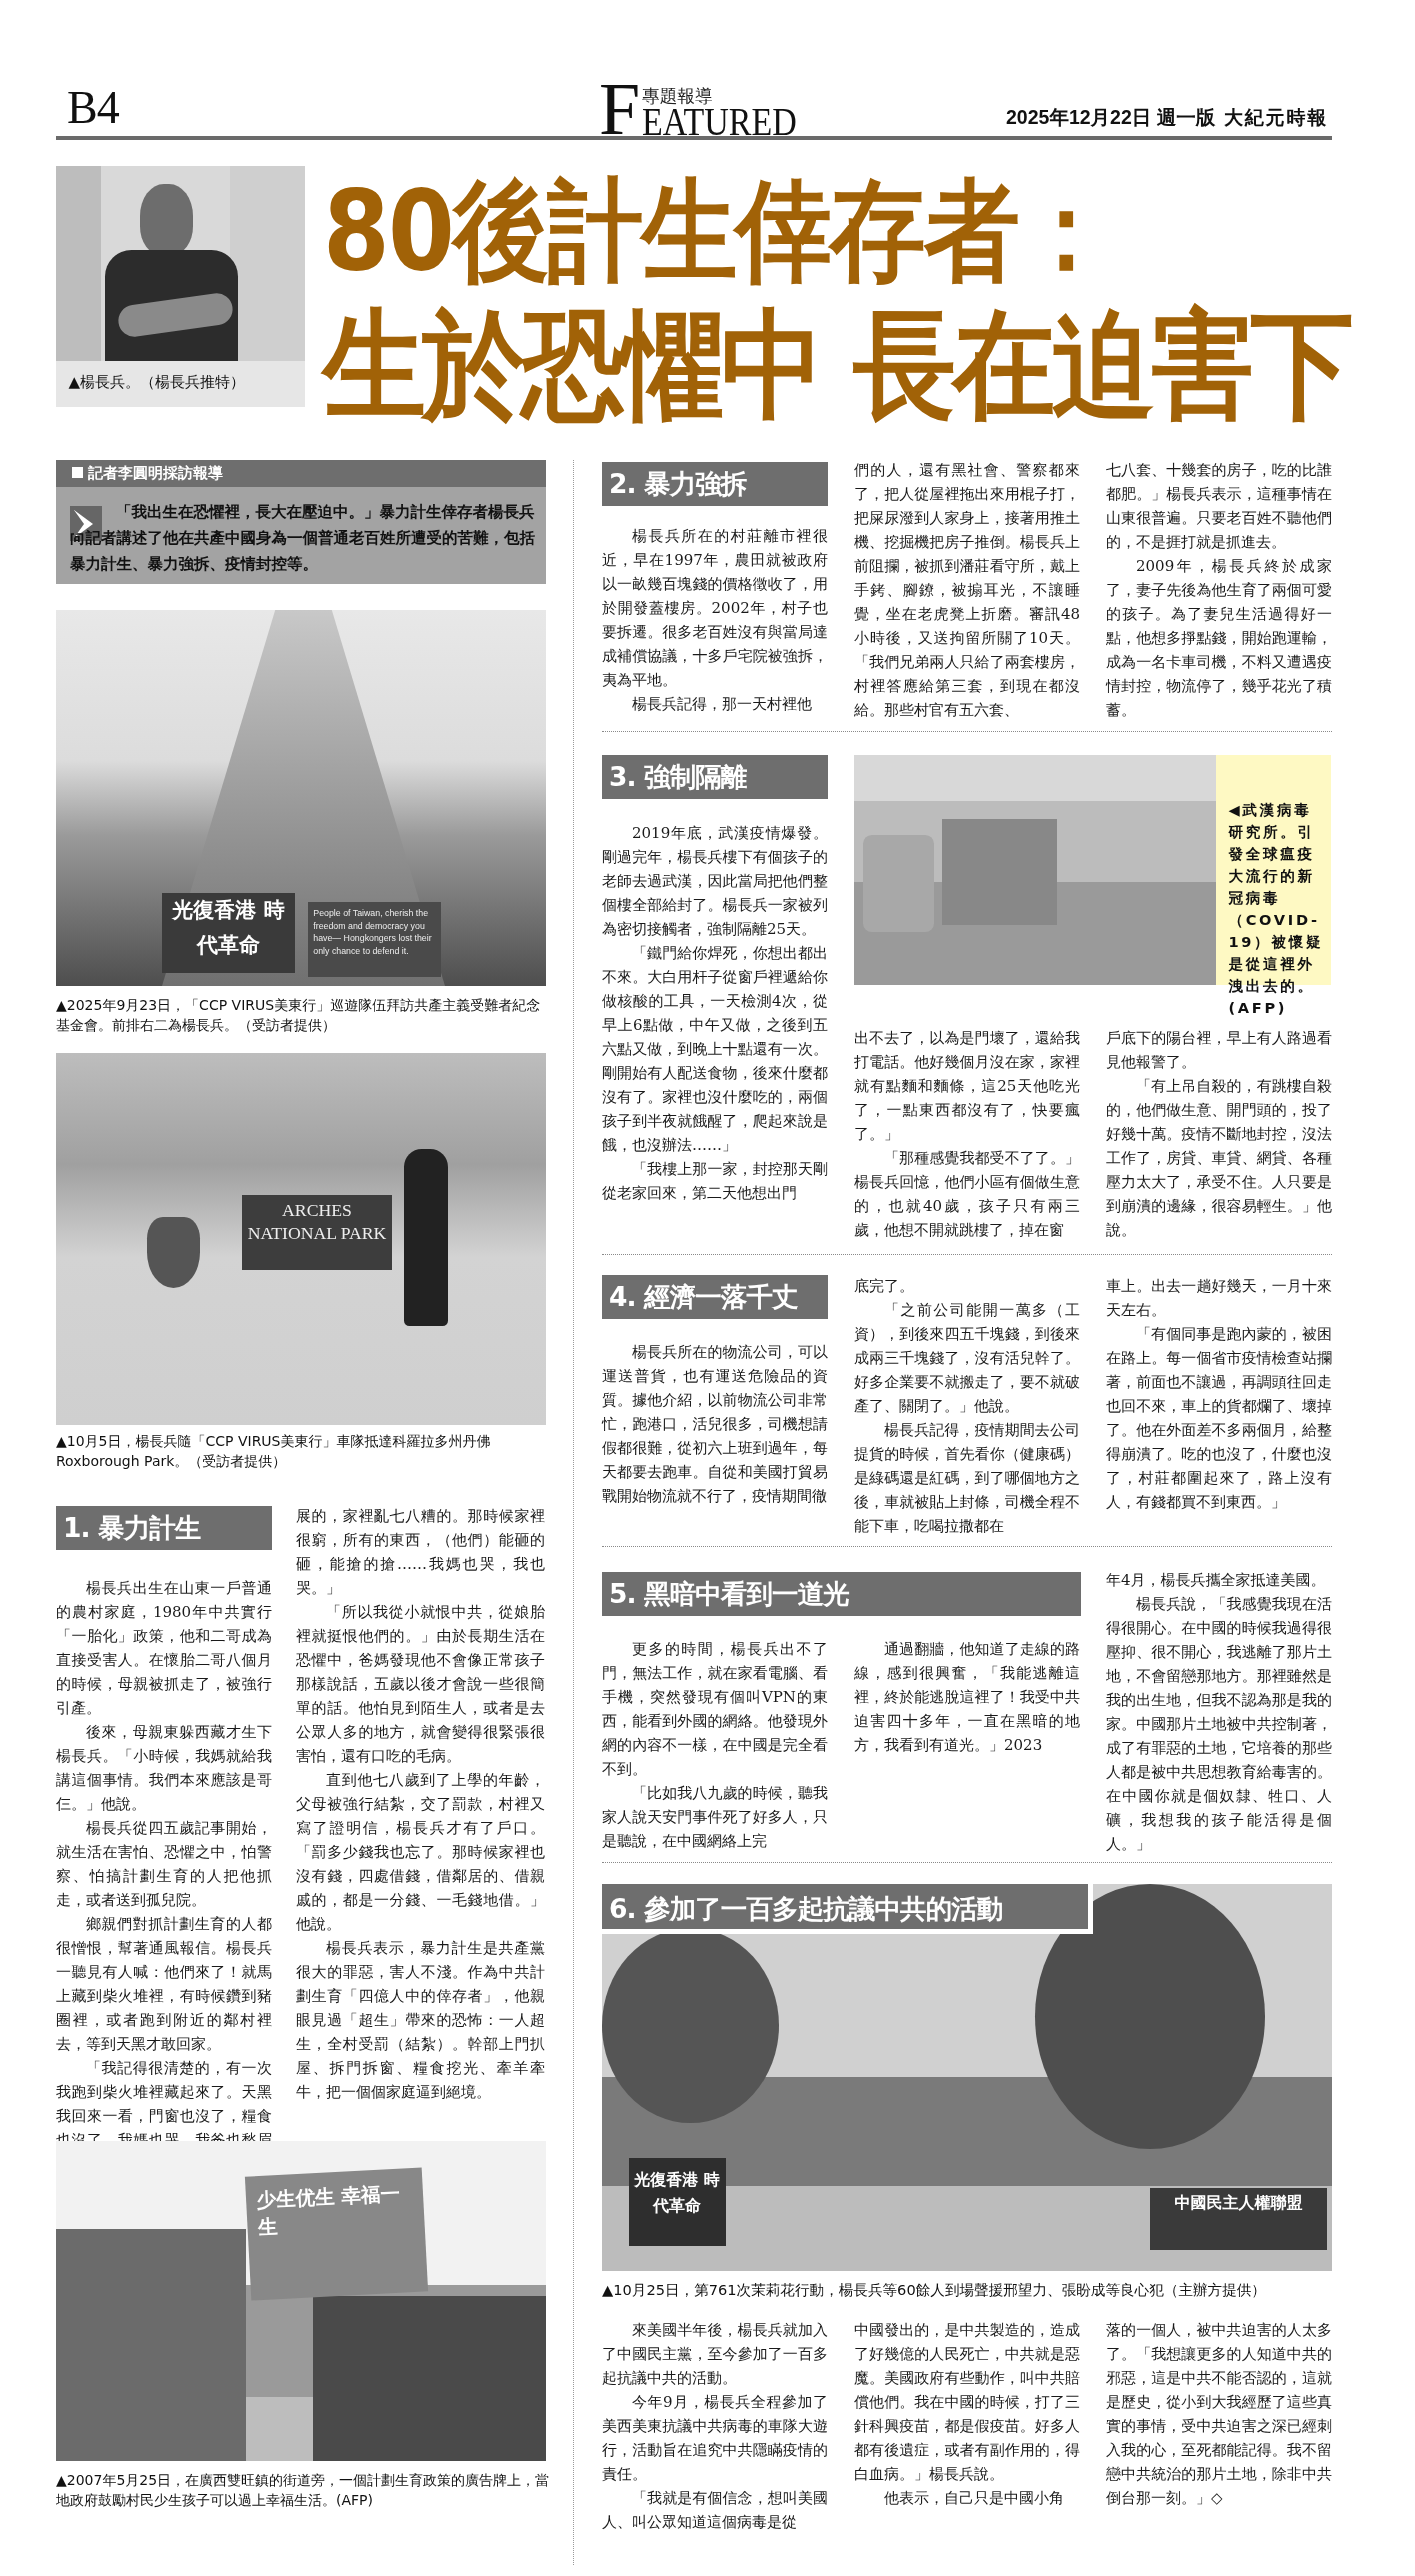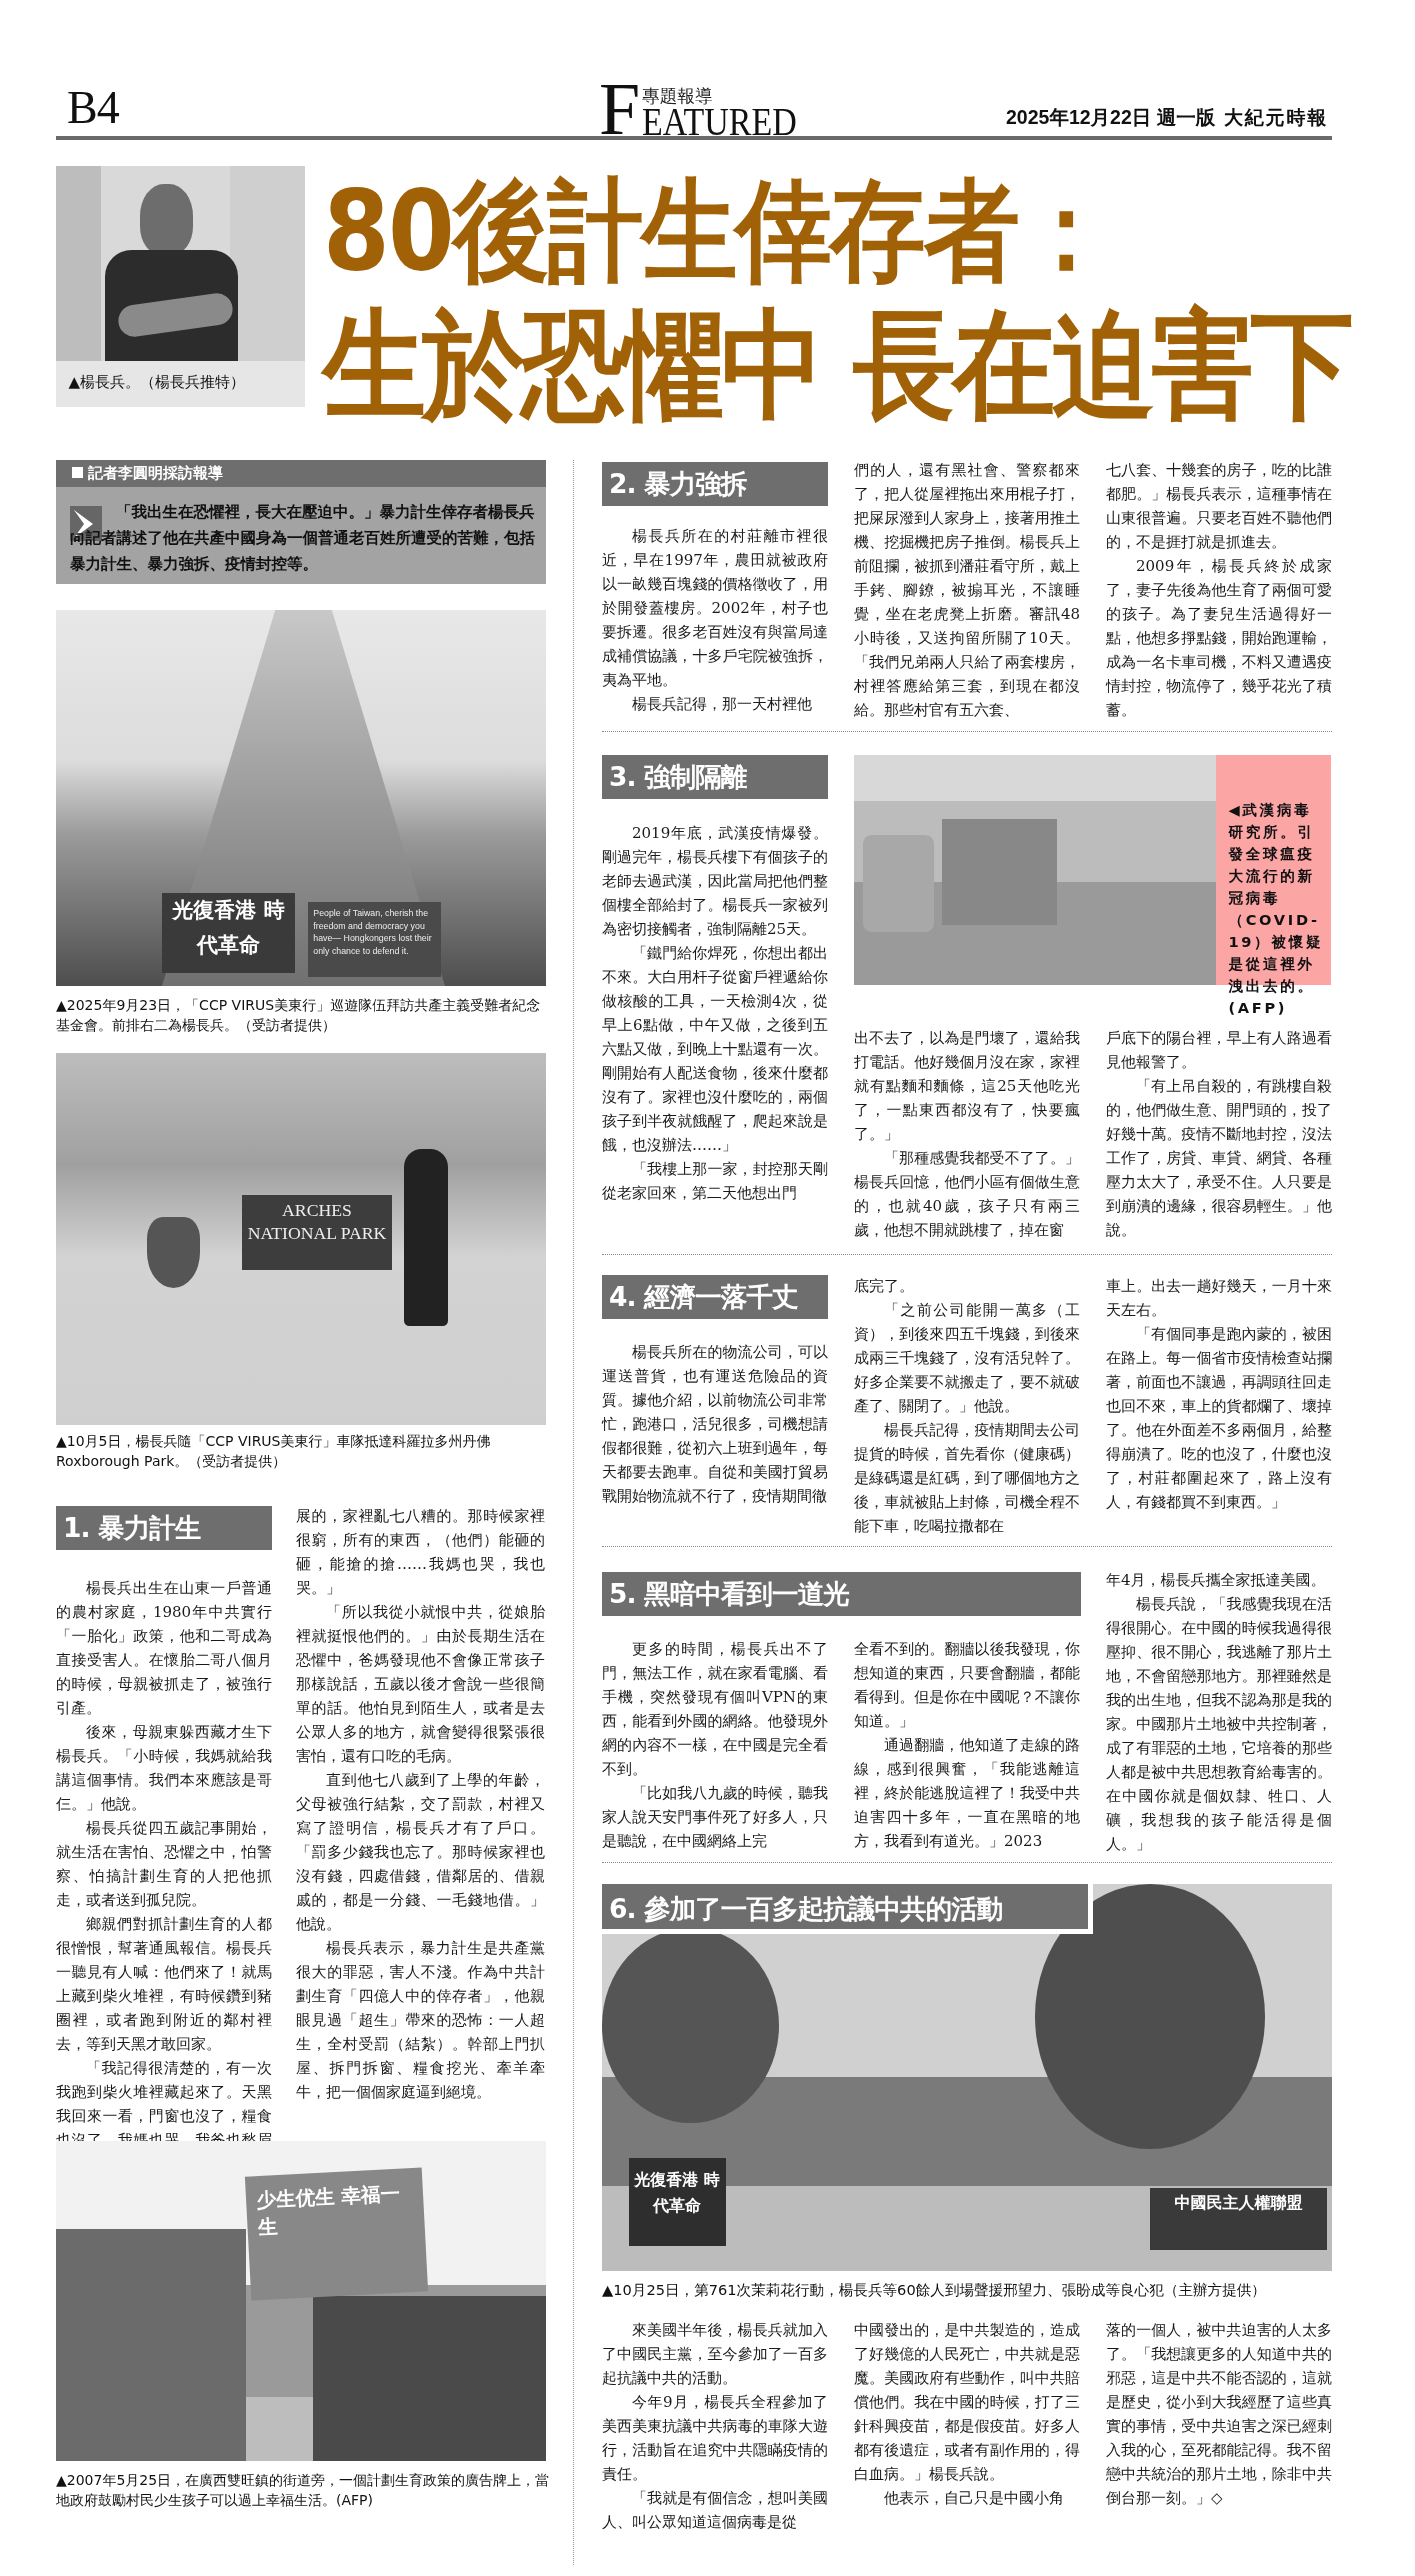--- a/index.html
+++ b/index.html
@@ -74,21 +74,21 @@
   .col p.cont { text-indent: 0; }
 
   .dots { height: 0; border-top: 1.8px dotted #8a8a8a; }
 
   
   .vdiv { left: 573px; top: 460px; width: 0; height: 2105px; border-left: 1.8px dotted #9a9a9a; }
 
   .lab-photo { left: 854px; top: 755px; width: 363px; height: 230px; background: linear-gradient(180deg,#d8d8d8 0 20%, #bcbcbc 20% 55%, #9a9a9a 55%); }
   .lab-photo .cube { position: absolute; left: 88px; top: 64px; width: 115px; height: 106px; background: #888; }
   .lab-photo .cyl { position: absolute; left: 8.8px; top: 80px; width: 71px; height: 97px; background: #a8a8a8; border-radius: 8.8px; }
-  .lab-cap { left: 1216px; top: 755px; width: 115px; height: 230px; background: #fca5a5; font-family: "DejaVu Sans", sans-serif; font-weight: bold; font-size: 14.6px; line-height: 22px; padding: 44px 7px 0 12.4px; letter-spacing: 2.7px; color: #111; }
+  .lab-cap { left: 1216px; top: 755px; width: 115px; height: 230px; background: #fef9c3; font-family: "DejaVu Sans", sans-serif; font-weight: bold; font-size: 14.6px; line-height: 22px; padding: 44px 7px 0 12.4px; letter-spacing: 2.7px; color: #111; }
 
   .rally { left: 602px; top: 1884px; width: 730px; height: 387px; background: linear-gradient(180deg,#d0d0d0 0 50%, #7a7a7a 50% 78%, #bcbcbc 78%); }
   .rally .tree1 { position: absolute; left: 0; top: 44px; width: 177px; height: 195px; background: #555; border-radius: 50%; }
   .rally .tree2 { position: absolute; left: 433px; top: 0; width: 230px; height: 265px; background: #4e4e4e; border-radius: 50%; }
   .rally .b1 { position: absolute; left: 26.5px; top: 274px; width: 97px; height: 88px; background: #2e2e2e; color:#fff; font-size: 16px; font-weight: bold; font-family: "DejaVu Sans", sans-serif; text-align:center; line-height: 26.5px; padding-top: 8.8px; }
   .rally .b2 { position: absolute; left: 548px; top: 292px; width: 177px; height: 62px; background: #3a3a3a; color:#fff; font-size: 16px; font-weight: bold; font-family: "DejaVu Sans", sans-serif; text-align:center; line-height: 30px; margin-top: 12px; }
   .sec6-h { left: 602px; top: 1884px; width: 491px; z-index: 2; border-right: 5.3px solid #fff; border-bottom: 5.3px solid #fff; height: 50px; line-height: 50px; }
   .rally-cap { left: 602px; top: 2281px; width: 734px; font-family: "DejaVu Sans", sans-serif; font-size: 14.6px; color: #111; }
 </style>
 </head>
@@ -215,21 +215,20 @@
   <p>「有個同事是跑內蒙的，被困在路上。每一個省市疫情檢查站攔著，前面也不讓過，再調頭往回走也回不來，車上的貨都爛了、壞掉了。他在外面差不多兩個月，給整得崩潰了。吃的也沒了，什麼也沒了，村莊都圍起來了，路上沒有人，有錢都買不到東西。」</p>
 </div>
 <div class="abs dots" style="left:602px; top:1546px; width:730px;"></div>
 
 <div class="abs sec-h" style="left:602px; top:1572px; width:479px;">5. 黑暗中看到一道光</div>
 <div class="abs col" style="left:602px; top:1637px; width:226px;">
   <p>更多的時間，楊長兵出不了門，無法工作，就在家看電腦、看手機，突然發現有個叫VPN的東西，能看到外國的網絡。他發現外網的內容不一樣，在中國是完全看不到。</p>
   <p>「比如我八九歲的時候，聽我家人說天安門事件死了好多人，只是聽說，在中國網絡上完</p>
 </div>
 <div class="abs col" style="left:854px; top:1637px; width:226px;">
-  <p class="cont">全看不到的。翻牆以後我發現，你想知道的東西，只要會翻牆，都能看得到。但是你在中國呢？不讓你知道。」</p>
   <p>通過翻牆，他知道了走線的路線，感到很興奮，「我能逃離這裡，終於能逃脫這裡了！我受中共迫害四十多年，一直在黑暗的地方，我看到有道光。」2023</p>
 </div>
 <div class="abs col" style="left:1106px; top:1568px; width:226px;">
   <p class="cont">年4月，楊長兵攜全家抵達美國。</p>
   <p>楊長兵說，「我感覺我現在活得很開心。在中國的時候我過得很壓抑、很不開心，我逃離了那片土地，不會留戀那地方。那裡雖然是我的出生地，但我不認為那是我的家。中國那片土地被中共控制著，成了有罪惡的土地，它培養的那些人都是被中共思想教育給毒害的。在中國你就是個奴隸、牲口、人礦，我想我的孩子能活得是個人。」</p>
 </div>
 <div class="abs dots" style="left:602px; top:1862px; width:730px;"></div>
 
 <div class="abs photo-box rally">
   <div class="tree1"></div>

